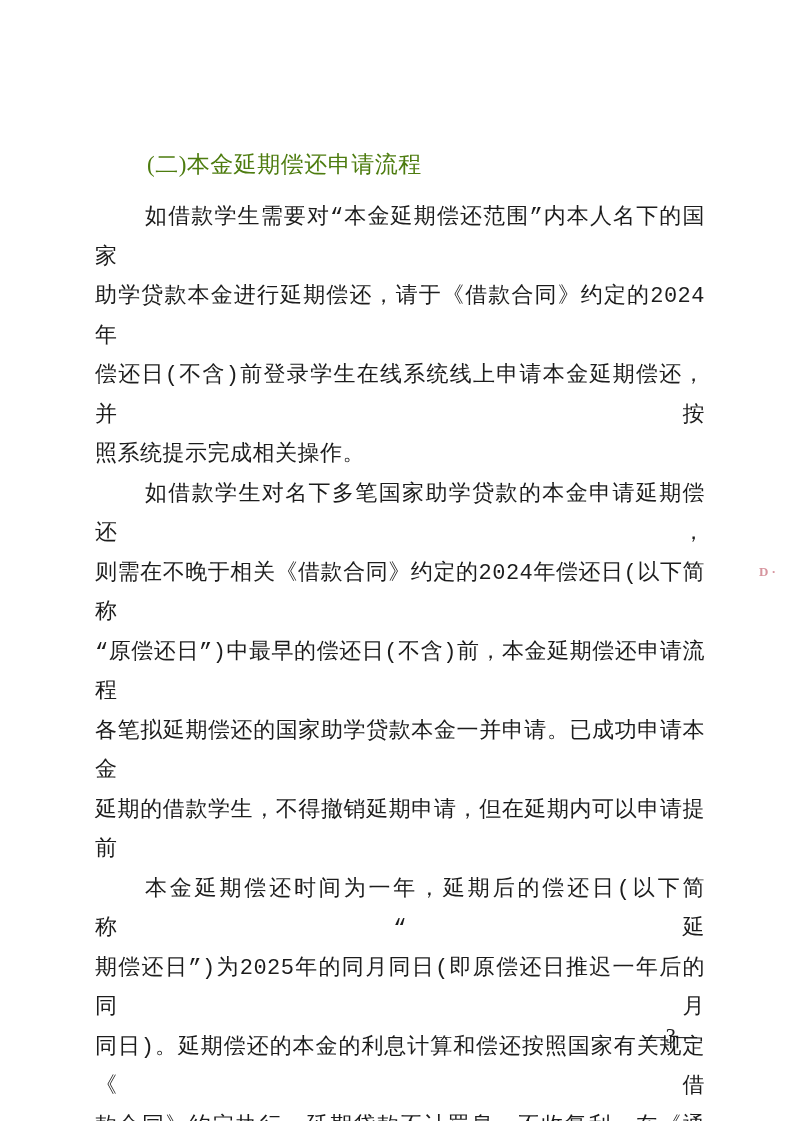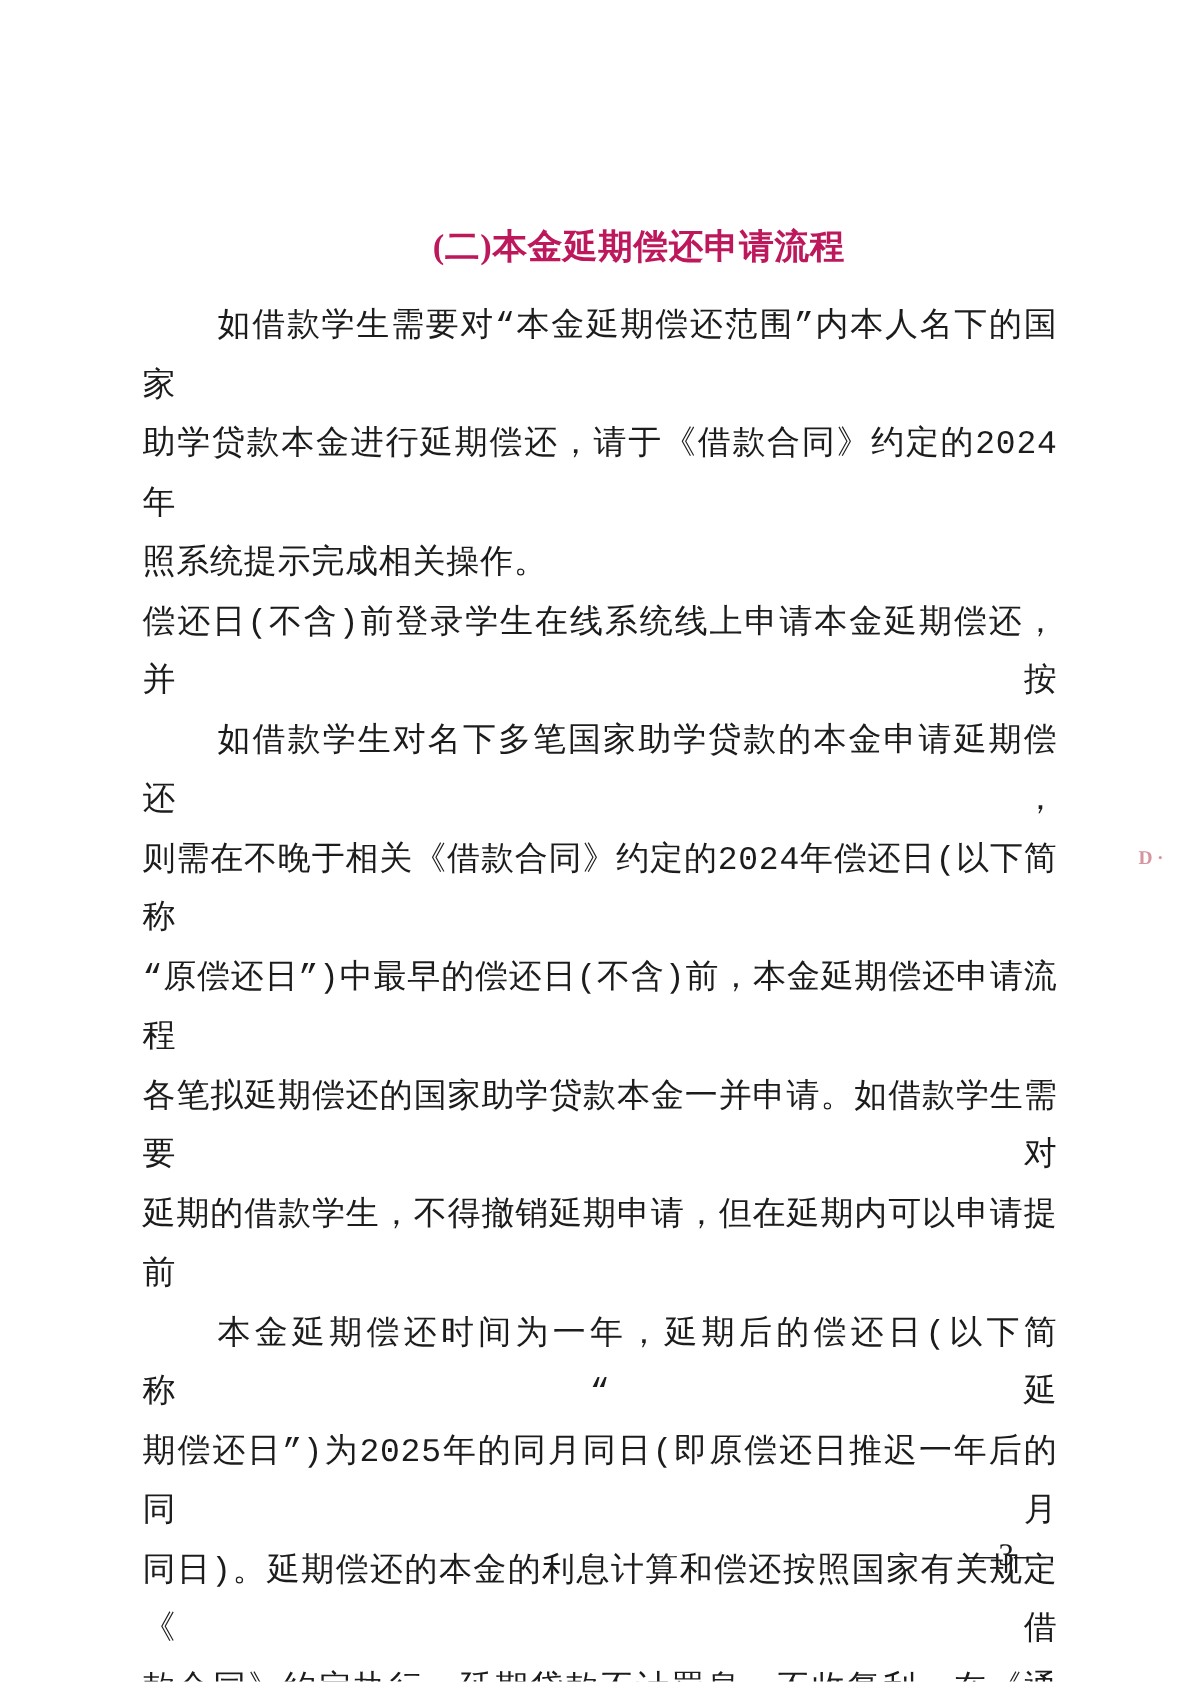--- a/index.html
+++ b/index.html
@@ -22,25 +22,24 @@
     position: absolute;
     left: 95px;
     top: 148px;
     width: 610px;
   }
   .heading {
     margin: 0;
     padding-left: 52px;
     font-size: 23px;
     line-height: 34px;
-    font-weight: 700;
+    font-weight: 400;
     letter-spacing: 0.5px;
-    color: #be185d;
+    color: #4d7c0f;
     white-space: nowrap;
-    text-align: center;
   }
   .bodytext {
     margin-top: 16px;
     font-size: 22px;
     line-height: 39.5px;
     color: #1c1c1c;
   }
   .para { margin: 0; padding: 0; font-family: Liberation Mono, monospace; }
   .line {
     display: block;
@@ -75,29 +74,29 @@
 <div class="page">
   <div class="content">
 
     <h2 class="heading">(二)本金延期偿还申请流程</h2>
 
     <div class="bodytext">
 
       <p class="para">
         <span class="line first">如借款学生需要对“本金延期偿还范围”内本人名下的国家</span>
         <span class="line">助学贷款本金进行延期偿还，请于《借款合同》约定的2024年</span>
+        <span class="line">偿还日(不含)前登录学生在线系统线上申请本金延期偿还，并按</span>
         <span class="line last">照系统提示完成相关操作。</span>
-        <span class="line">偿还日(不含)前登录学生在线系统线上申请本金延期偿还，并按</span>
       </p>
 
       <p class="para">
         <span class="line first">如借款学生对名下多笔国家助学贷款的本金申请延期偿还，</span>
         <span class="line">则需在不晚于相关《借款合同》约定的2024年偿还日(以下简称</span>
         <span class="line">“原偿还日”)中最早的偿还日(不含)前，本金延期偿还申请流程</span>
-        <span class="line">各笔拟延期偿还的国家助学贷款本金一并申请。如借款学生需要对</span>
+        <span class="line">各笔拟延期偿还的国家助学贷款本金一并申请。已成功申请本金</span>
         <span class="line">延期的借款学生，不得撤销延期申请，但在延期内可以申请提前</span>
       </p>
 
       <p class="para">
         <span class="line first">本金延期偿还时间为一年，延期后的偿还日(以下简称“延</span>
         <span class="line">期偿还日”)为2025年的同月同日(即原偿还日推迟一年后的同月</span>
         <span class="line">同日)。延期偿还的本金的利息计算和偿还按照国家有关规定《借</span>
         <span class="line">款合同》约定执行，延期贷款不计罚息、不收复利，在《通知》</span>
         <span class="line last">范围内的利息将予以免除，超出部分由借款学生自行承担。</span>
       </p>

